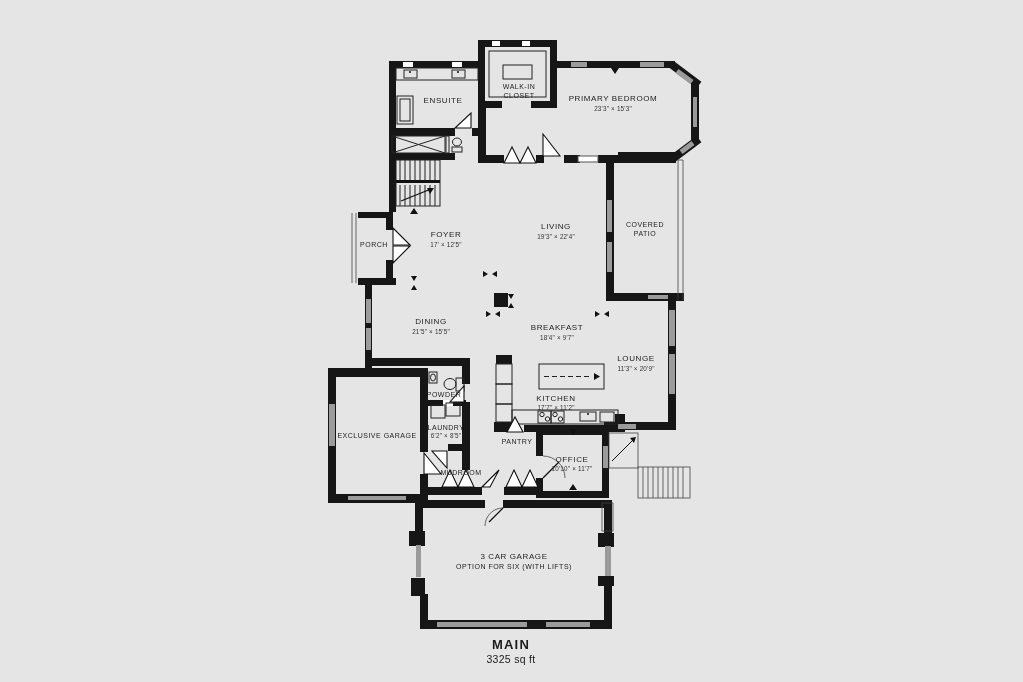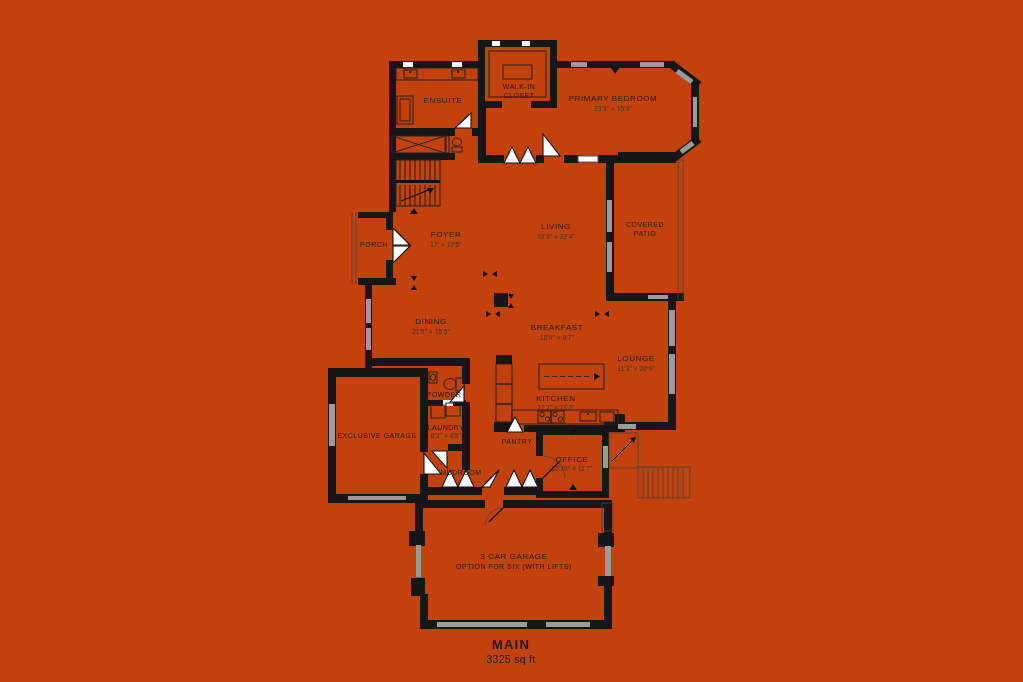--- a/index.html
+++ b/index.html
@@ -1,16 +1,16 @@
 <!DOCTYPE html>
 <html><head>
 <meta charset="utf-8">
 <style>
   html,body{margin:0;padding:0;background:#ffffff;}
-  .stage{width:1023px;height:682px;position:relative;background:#c2410c;overflow:hidden;}
+  .stage{width:1023px;height:682px;position:relative;background:#e5e5e5;overflow:hidden;}
   svg{display:block;}
   text{font-family:"Liberation Sans", sans-serif;fill:#1b1b1b;}
   .rn{font-size:8px;letter-spacing:.6px;text-anchor:middle;}
   .rn7{font-size:7px;letter-spacing:.5px;text-anchor:middle;}
   .dm{font-size:6.3px;letter-spacing:.2px;fill:#333;text-anchor:middle;}
   .ft1{font-size:13px;letter-spacing:1.2px;font-weight:bold;text-anchor:middle;}
   .ft2{font-size:10.5px;letter-spacing:.3px;text-anchor:middle;}
   .w{fill:#161616;}
   .g{fill:#9b9b9b;}
   .t{fill:none;stroke:#222;stroke-width:1;}

